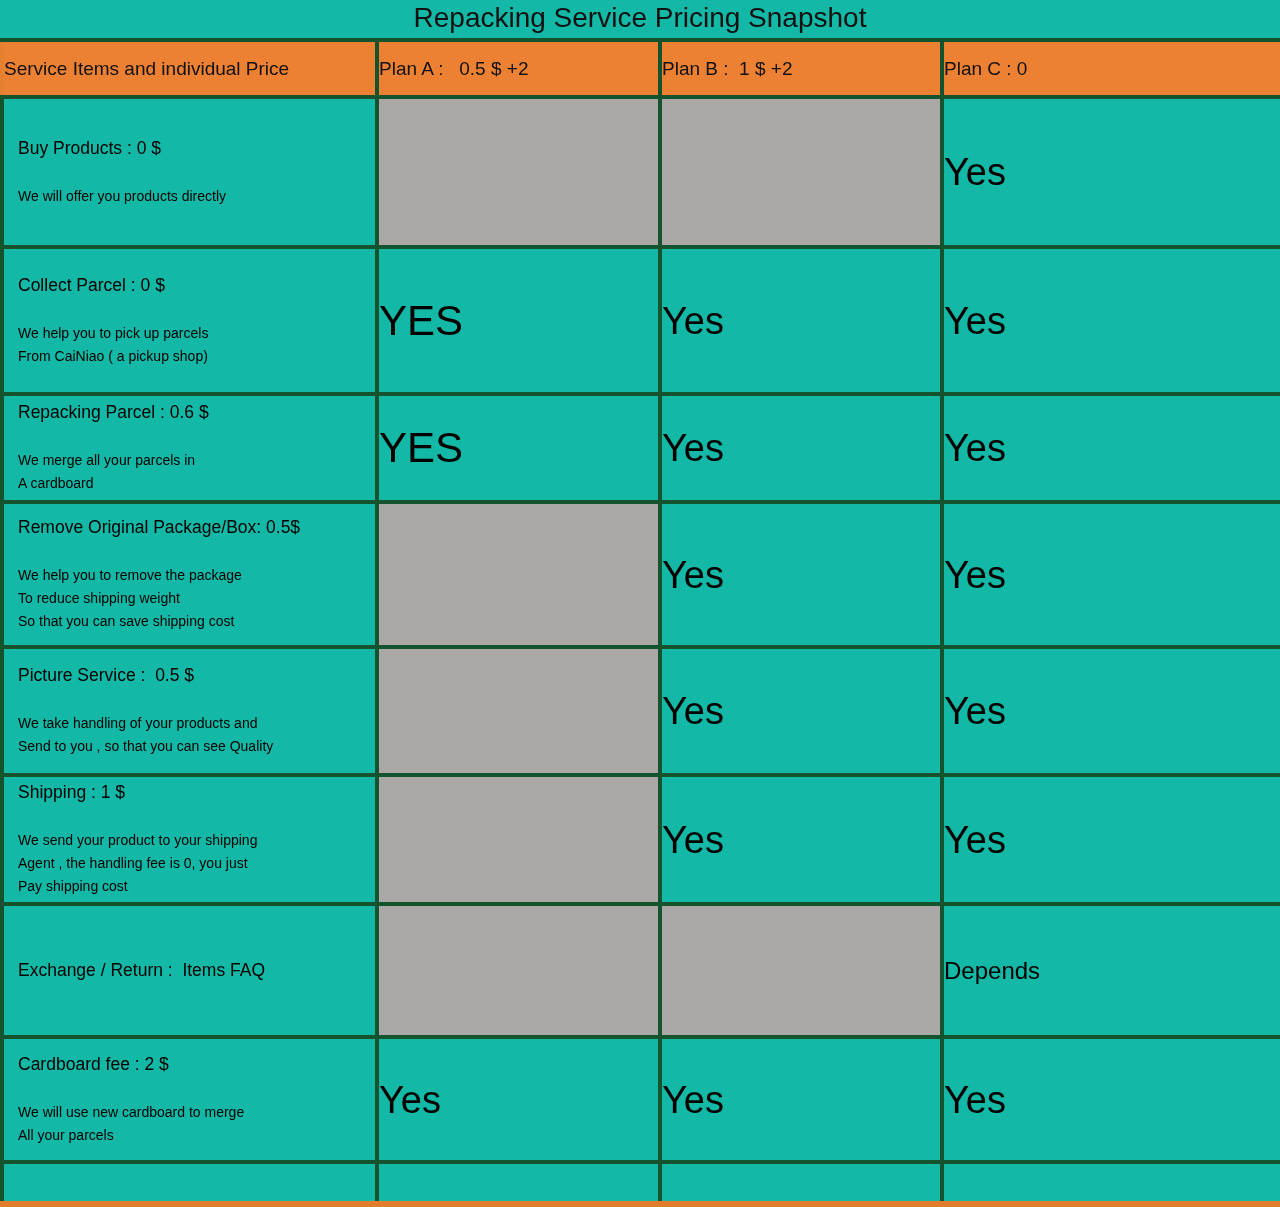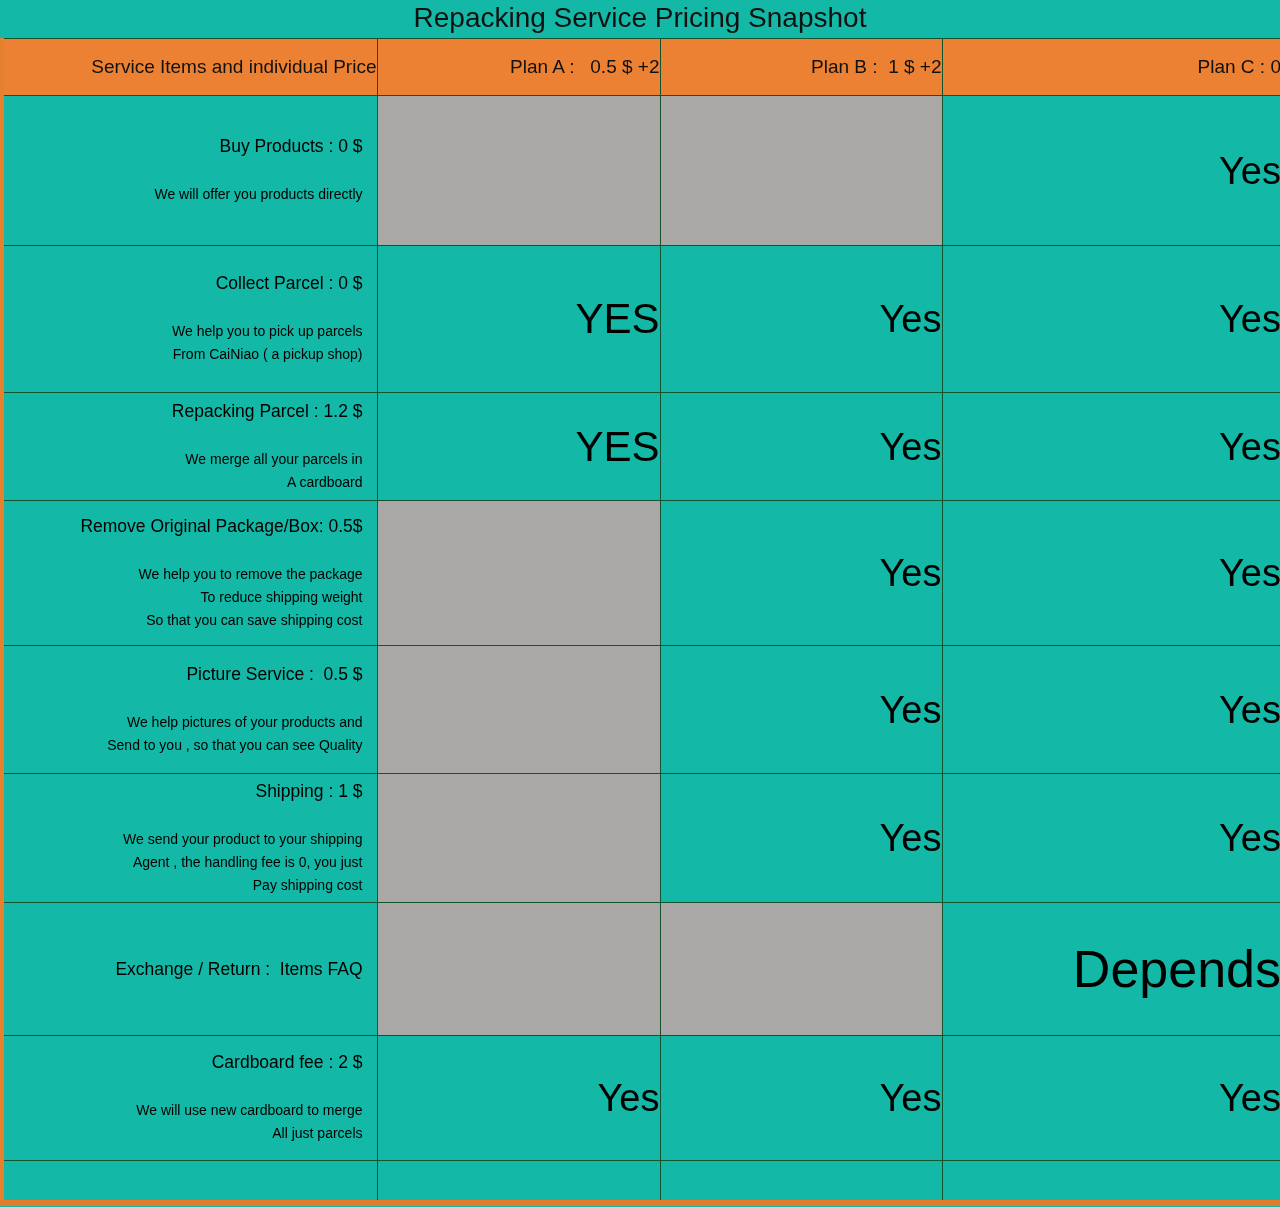--- a/index.html
+++ b/index.html
@@ -23,23 +23,23 @@
   }
   table.pricing {
     width: 1280px;
     table-layout: fixed;
     border-collapse: collapse;
     border-left: 4px solid #E5802F;
     border-right: 2px solid #E5802F;
     border-bottom: 6px solid #E07C2B;
   }
   table.pricing td, table.pricing th {
-    border: 1px solid #14532d;
+    border: 4px solid #14532d;
     vertical-align: middle;
-    text-align: right;
+    text-align: left;
     overflow: hidden;
   }
   
   thead th {
     background: #ED8133;
     color: #111;
     font-weight: 400;
     font-size: 19px;
     height: 57px;
     white-space: pre-wrap;
@@ -71,21 +71,21 @@
     white-space: pre-wrap;
   }
   .svc-title:empty, .svc-desc:empty { display: none; }
   
   td.plan .answer {
     font-size: 38px;
     line-height: 44px;
   }
   tbody tr:nth-child(2) td.plan-a .answer,
   tbody tr:nth-child(3) td.plan-a .answer { font-size: 42px; }
-  tbody tr:nth-child(7) td.plan-c .answer { font-size: 52px; }
+  tbody tr:nth-child(7) td.plan-c .answer { font-size: 24px; }
   td.gray { background: #A9A8A7; }
 </style>
 </head>
 <body>
 
 <div class="page">
   <div class="main-title">Repacking Service Pricing Snapshot</div>
 
   <table class="pricing">
     <colgroup>
@@ -132,21 +132,21 @@
         <td class="plan plan-b">
           <div class="answer">Yes</div>
         </td>
         <td class="plan plan-c">
           <div class="answer">Yes</div>
         </td>
       </tr>
 
       <tr>
         <td class="svc">
-          <div class="svc-title">Repacking Parcel : 1.2 $</div>
+          <div class="svc-title">Repacking Parcel : 0.6 $</div>
           <div class="svc-desc">We merge all your parcels in
 A cardboard</div>
         </td>
         <td class="plan plan-a">
           <div class="answer">YES</div>
         </td>
         <td class="plan plan-b">
           <div class="answer">Yes</div>
         </td>
         <td class="plan plan-c">
@@ -168,21 +168,21 @@
           <div class="answer">Yes</div>
         </td>
         <td class="plan plan-c">
           <div class="answer">Yes</div>
         </td>
       </tr>
 
       <tr>
         <td class="svc">
           <div class="svc-title">Picture Service :  0.5 $</div>
-          <div class="svc-desc">We help pictures of your products and
+          <div class="svc-desc">We take handling of your products and
 Send to you , so that you can see Quality</div>
         </td>
         <td class="plan plan-a gray">
           <div class="answer"></div>
         </td>
         <td class="plan plan-b">
           <div class="answer">Yes</div>
         </td>
         <td class="plan plan-c">
           <div class="answer">Yes</div>
@@ -220,21 +220,21 @@
         </td>
         <td class="plan plan-c">
           <div class="answer">Depends</div>
         </td>
       </tr>
 
       <tr>
         <td class="svc">
           <div class="svc-title">Cardboard fee : 2 $</div>
           <div class="svc-desc">We will use new cardboard to merge
-All just parcels</div>
+All your parcels</div>
         </td>
         <td class="plan plan-a">
           <div class="answer">Yes</div>
         </td>
         <td class="plan plan-b">
           <div class="answer">Yes</div>
         </td>
         <td class="plan plan-c">
           <div class="answer">Yes</div>
         </td>

